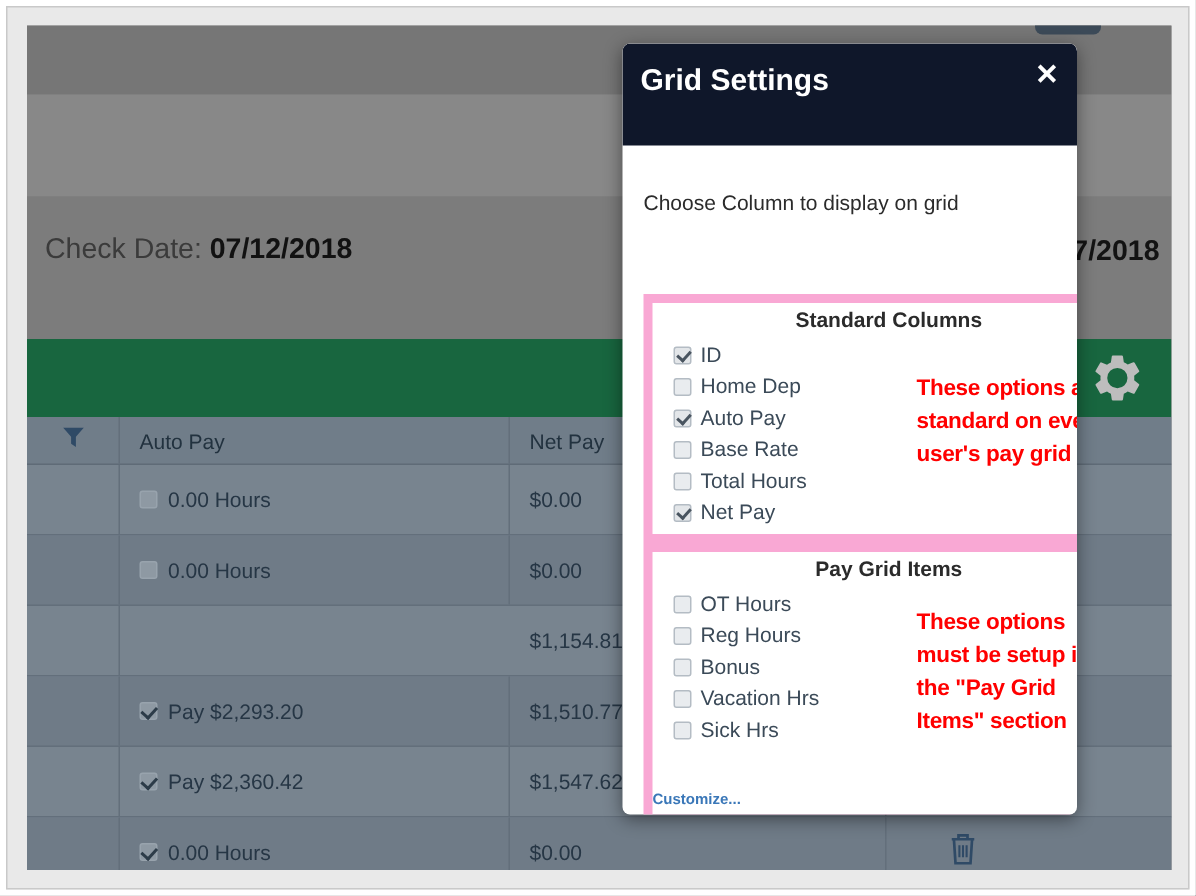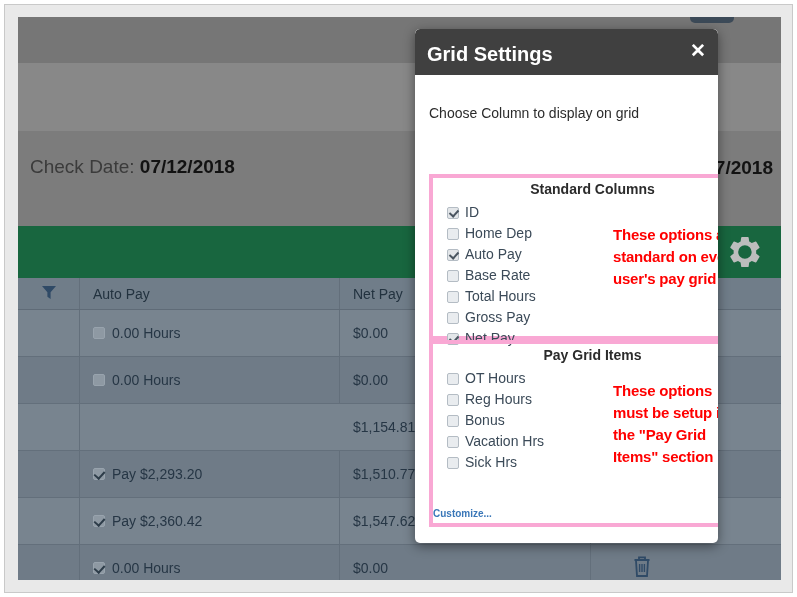--- a/index.html
+++ b/index.html
@@ -207,22 +207,22 @@
     width: 303px;
     height: 514px;
     background: #ffffff;
     border-radius: 5px;
     box-shadow: 0 3px 12px rgba(0,0,0,0.45);
     overflow: hidden;
     box-sizing: border-box;
   }
   .modal-head {
     position: relative;
-    height: 46px;
-    background: #404040;
+    height: 68px;
+    background: #0f172a;
     border-radius: 5px 5px 0 0;
   }
   .modal-title {
     position: absolute;
     left: 12px;
     top: 14px;
     color: #ffffff;
     font-size: 20px;
     font-weight: bold;
   }
@@ -246,21 +246,21 @@
     left: 14px;
     top: 30px;
     font-size: 14px;
     color: #2b2b2b;
   }
 
   .redbox {
     position: absolute;
     left: 14px;
     width: 327px;
-    border: 4px solid #f9a8d4;
+    border: 6px solid #f9a8d4;
     box-sizing: border-box;
   }
   .redbox.std { top: 99px;  height: 166px; }
   .redbox.pgi { top: 265px; height: 187px; }
 
   .sec-title {
     text-align: center;
     font-size: 14px;
     font-weight: bold;
     color: #2b2b2b;
@@ -450,21 +450,20 @@
         <div class="choose-label">Choose Column to display on grid</div>
 
         <div class="redbox std">
           <div class="sec-title">Standard Columns</div>
           <div class="opt-list" id="std-options">
               <div class="opt"><span class="mcb on"></span><span>ID</span></div>
               <div class="opt"><span class="mcb"></span><span>Home Dep</span></div>
               <div class="opt"><span class="mcb on"></span><span>Auto Pay</span></div>
               <div class="opt"><span class="mcb"></span><span>Base Rate</span></div>
               <div class="opt"><span class="mcb"></span><span>Total Hours</span></div>
-              <div class="opt"><span class="mcb"></span><span>Gross Pay</span></div>
               <div class="opt"><span class="mcb on"></span><span>Net Pay</span></div>
             </div>
           <div class="annot std">These options are standard on every user's pay grid</div>
         </div>
 
         <div class="redbox pgi">
           <div class="sec-title">Pay Grid Items</div>
           <div class="opt-list" id="pgi-options">
               <div class="opt"><span class="mcb"></span><span>OT Hours</span></div>
               <div class="opt"><span class="mcb"></span><span>Reg Hours</span></div>

